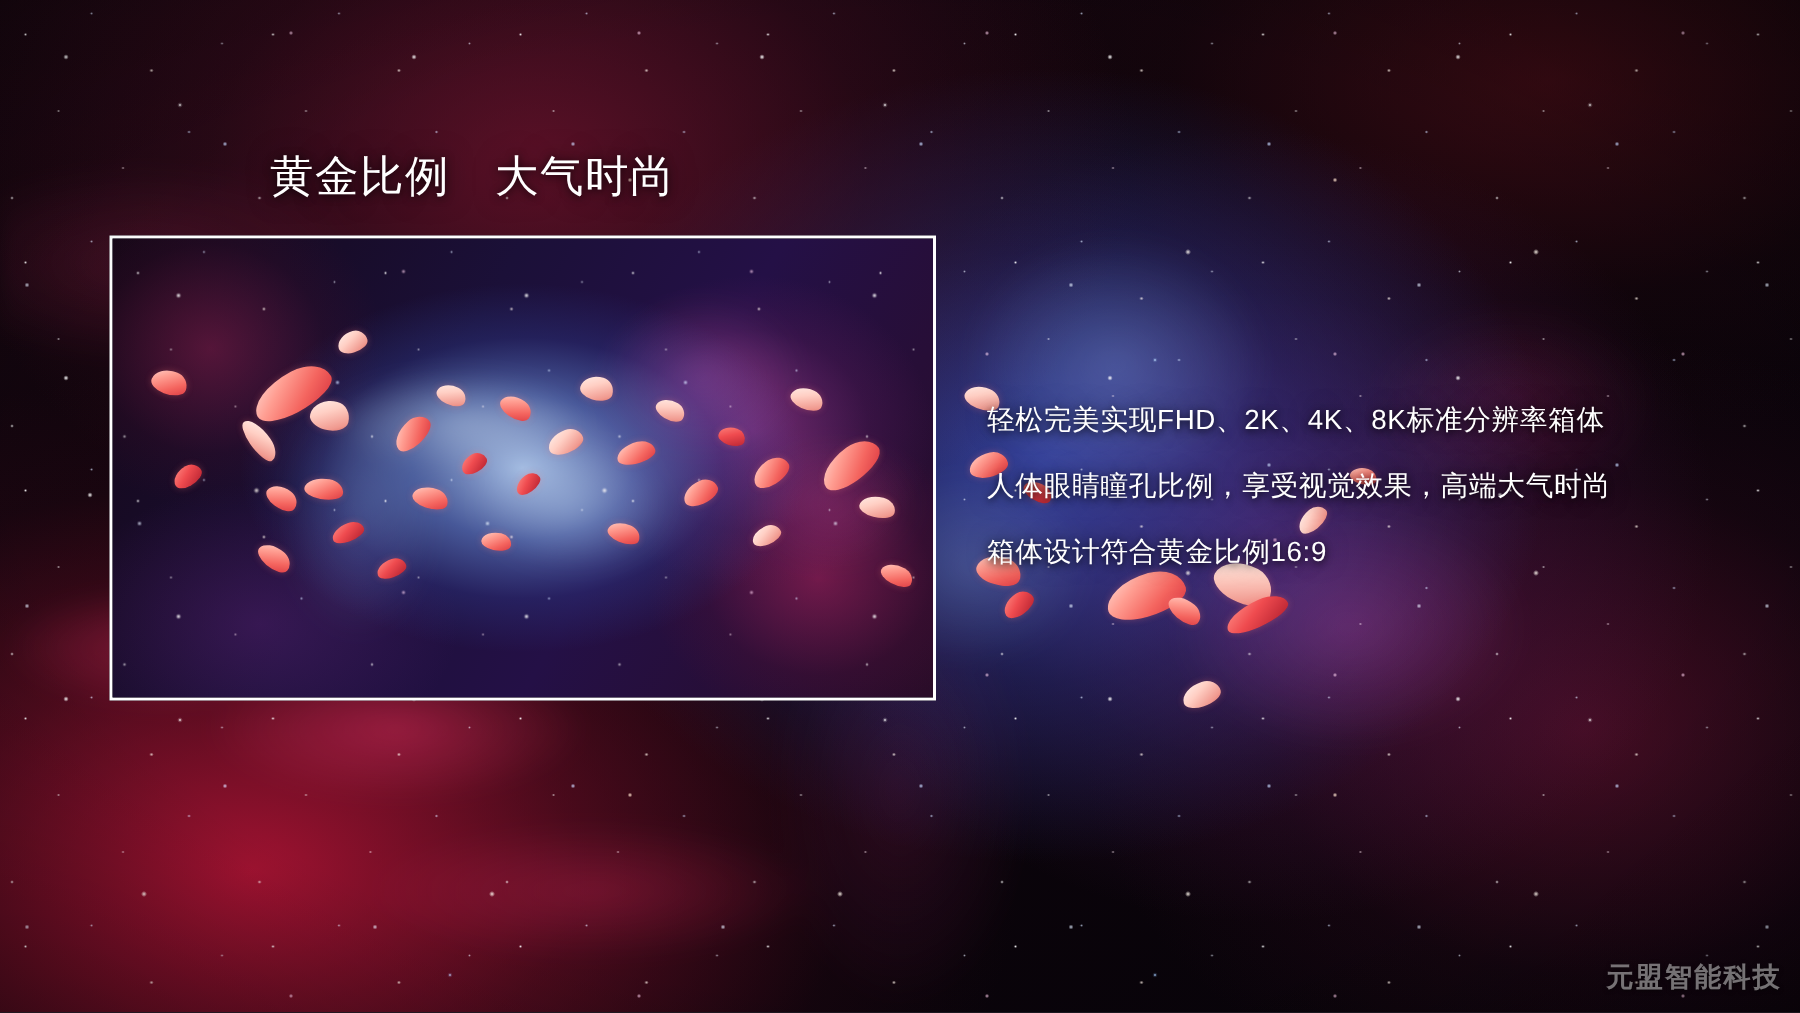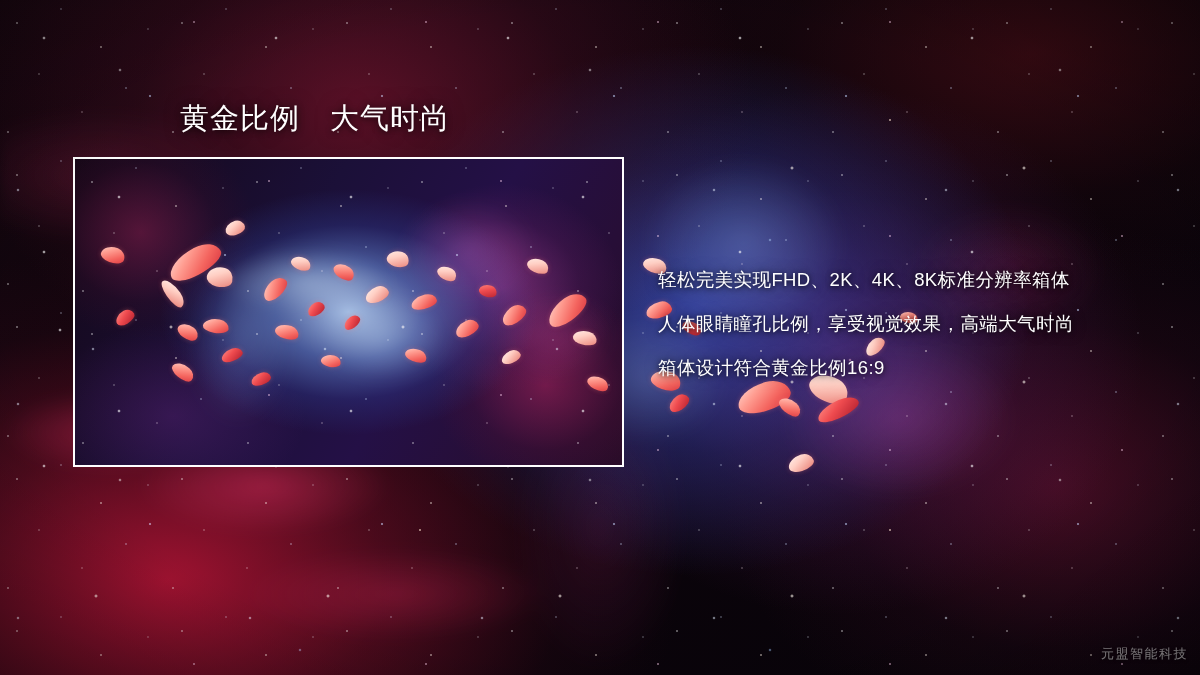--- a/index.html
+++ b/index.html
@@ -153,24 +153,25 @@
     line-height:44px;
     white-space:nowrap;
     letter-spacing:0.4px;
     text-shadow:0 1px 5px rgba(0,0,0,0.8), 0 0 14px rgba(0,0,0,0.55);
   }
 
   
   #watermark {
     position:absolute;
     right:12px; bottom:12px;
-    font-size:13px;
+    font-size:18px;
     color:rgba(226,226,226,0.50);
     letter-spacing:1.5px;
     text-shadow:0 1px 3px rgba(0,0,0,0.6);
+    font-weight:bold;
   }
 </style>
 </head>
 <body>
 
 <div id="slide">
 
   <div class="bg-layer bg-base"></div>
   <div class="bg-layer bg-wisps"></div>
   <div class="bg-layer stars-a"></div>

